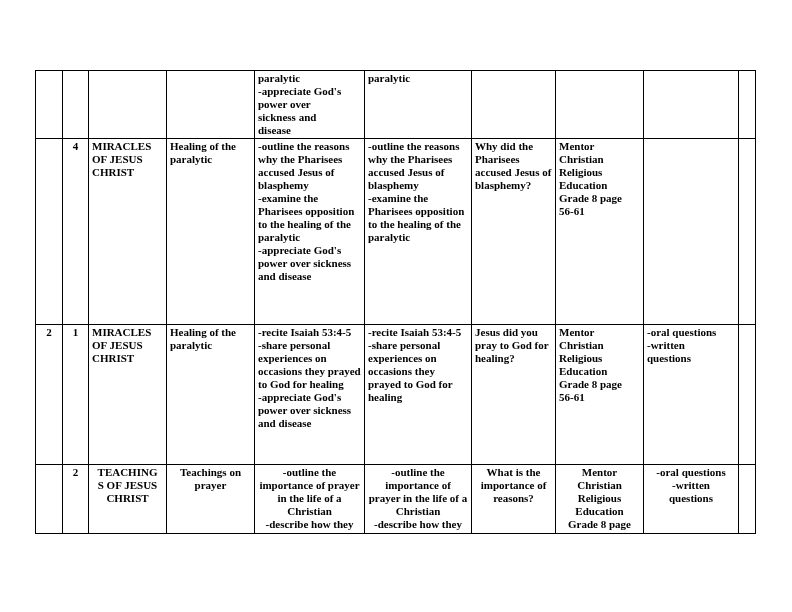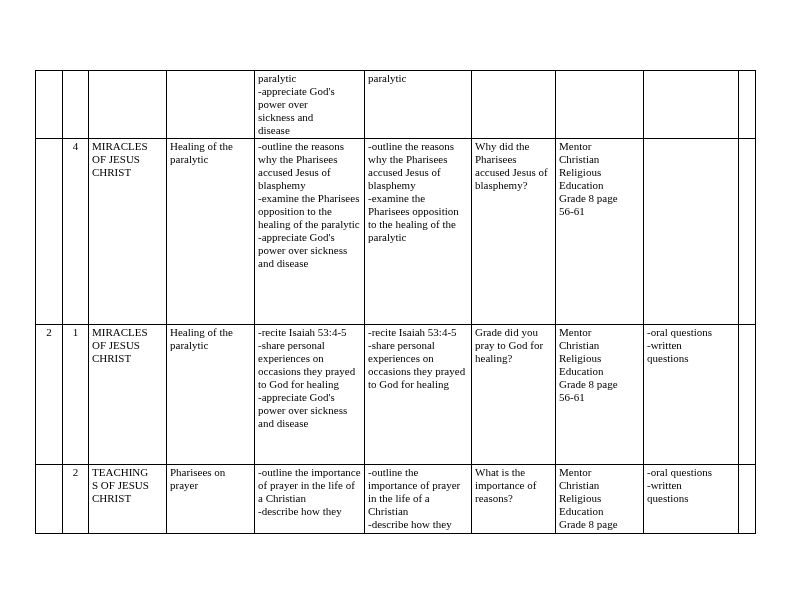--- a/index.html
+++ b/index.html
@@ -12,20 +12,21 @@
     width: 792px;
     height: 612px;
     font-family: "Liberation Serif", serif;
     color: #000000;
     overflow: hidden;
   }
   .doc-page {
     position: absolute;
     inset: 0;
     background: #ffffff;
+    font-weight: bold;
   }
   table.scheme {
     position: absolute;
     left: 35px;
     top: 70px;
     width: 720px;
     border-collapse: collapse;
     table-layout: fixed;
   }
   table.scheme td {
@@ -38,21 +39,21 @@
     overflow-wrap: break-word;
     word-wrap: break-word;
   }
   table.scheme td.num {
     text-align: center;
     padding: 1px 1px;
   }
   tr.row-0 td { height: 64px; }
   tr.row-1 td { height: 183px; }
   tr.row-2 td { height: 137px; }
-  tr.row-3 td { height: 66px; }
+  tr.row-3 td { height: 66px; text-align: center; }
 </style>
 </head>
 <body>
 
 <div class="doc-page">
   <table class="scheme">
     <colgroup>
       <col style="width:27px">
       <col style="width:26px">
       <col style="width:78px">
@@ -104,39 +105,39 @@
       <tr class="row-2">
         <td class="num">2</td>
         <td class="num">1</td>
         <td>MIRACLES OF JESUS CHRIST</td>
         <td>Healing of the paralytic</td>
         <td>-recite Isaiah 53:4-5
 -share personal experiences on occasions they prayed to God for healing
 -appreciate God's power over sickness and disease</td>
         <td>-recite Isaiah 53:4-5
 -share personal experiences on occasions they prayed to God for healing</td>
-        <td>Grade did you pray to God for healing?</td>
+        <td>Jesus did you pray to God for healing?</td>
         <td>Mentor
 Christian
 Religious
 Education
 Grade 8 page
 56-61</td>
         <td>-oral questions
 -written
 questions</td>
         <td></td>
       </tr>
       <tr class="row-3">
         <td class="num"></td>
         <td class="num">2</td>
         <td>TEACHING
 S OF JESUS
 CHRIST</td>
-        <td>Pharisees on prayer</td>
+        <td>Teachings on prayer</td>
         <td>-outline the importance of prayer in the life of a Christian
 -describe how they</td>
         <td>-outline the importance of prayer in the life of a Christian
 -describe how they</td>
         <td>What is the importance of reasons?</td>
         <td>Mentor
 Christian
 Religious
 Education
 Grade 8 page</td>

